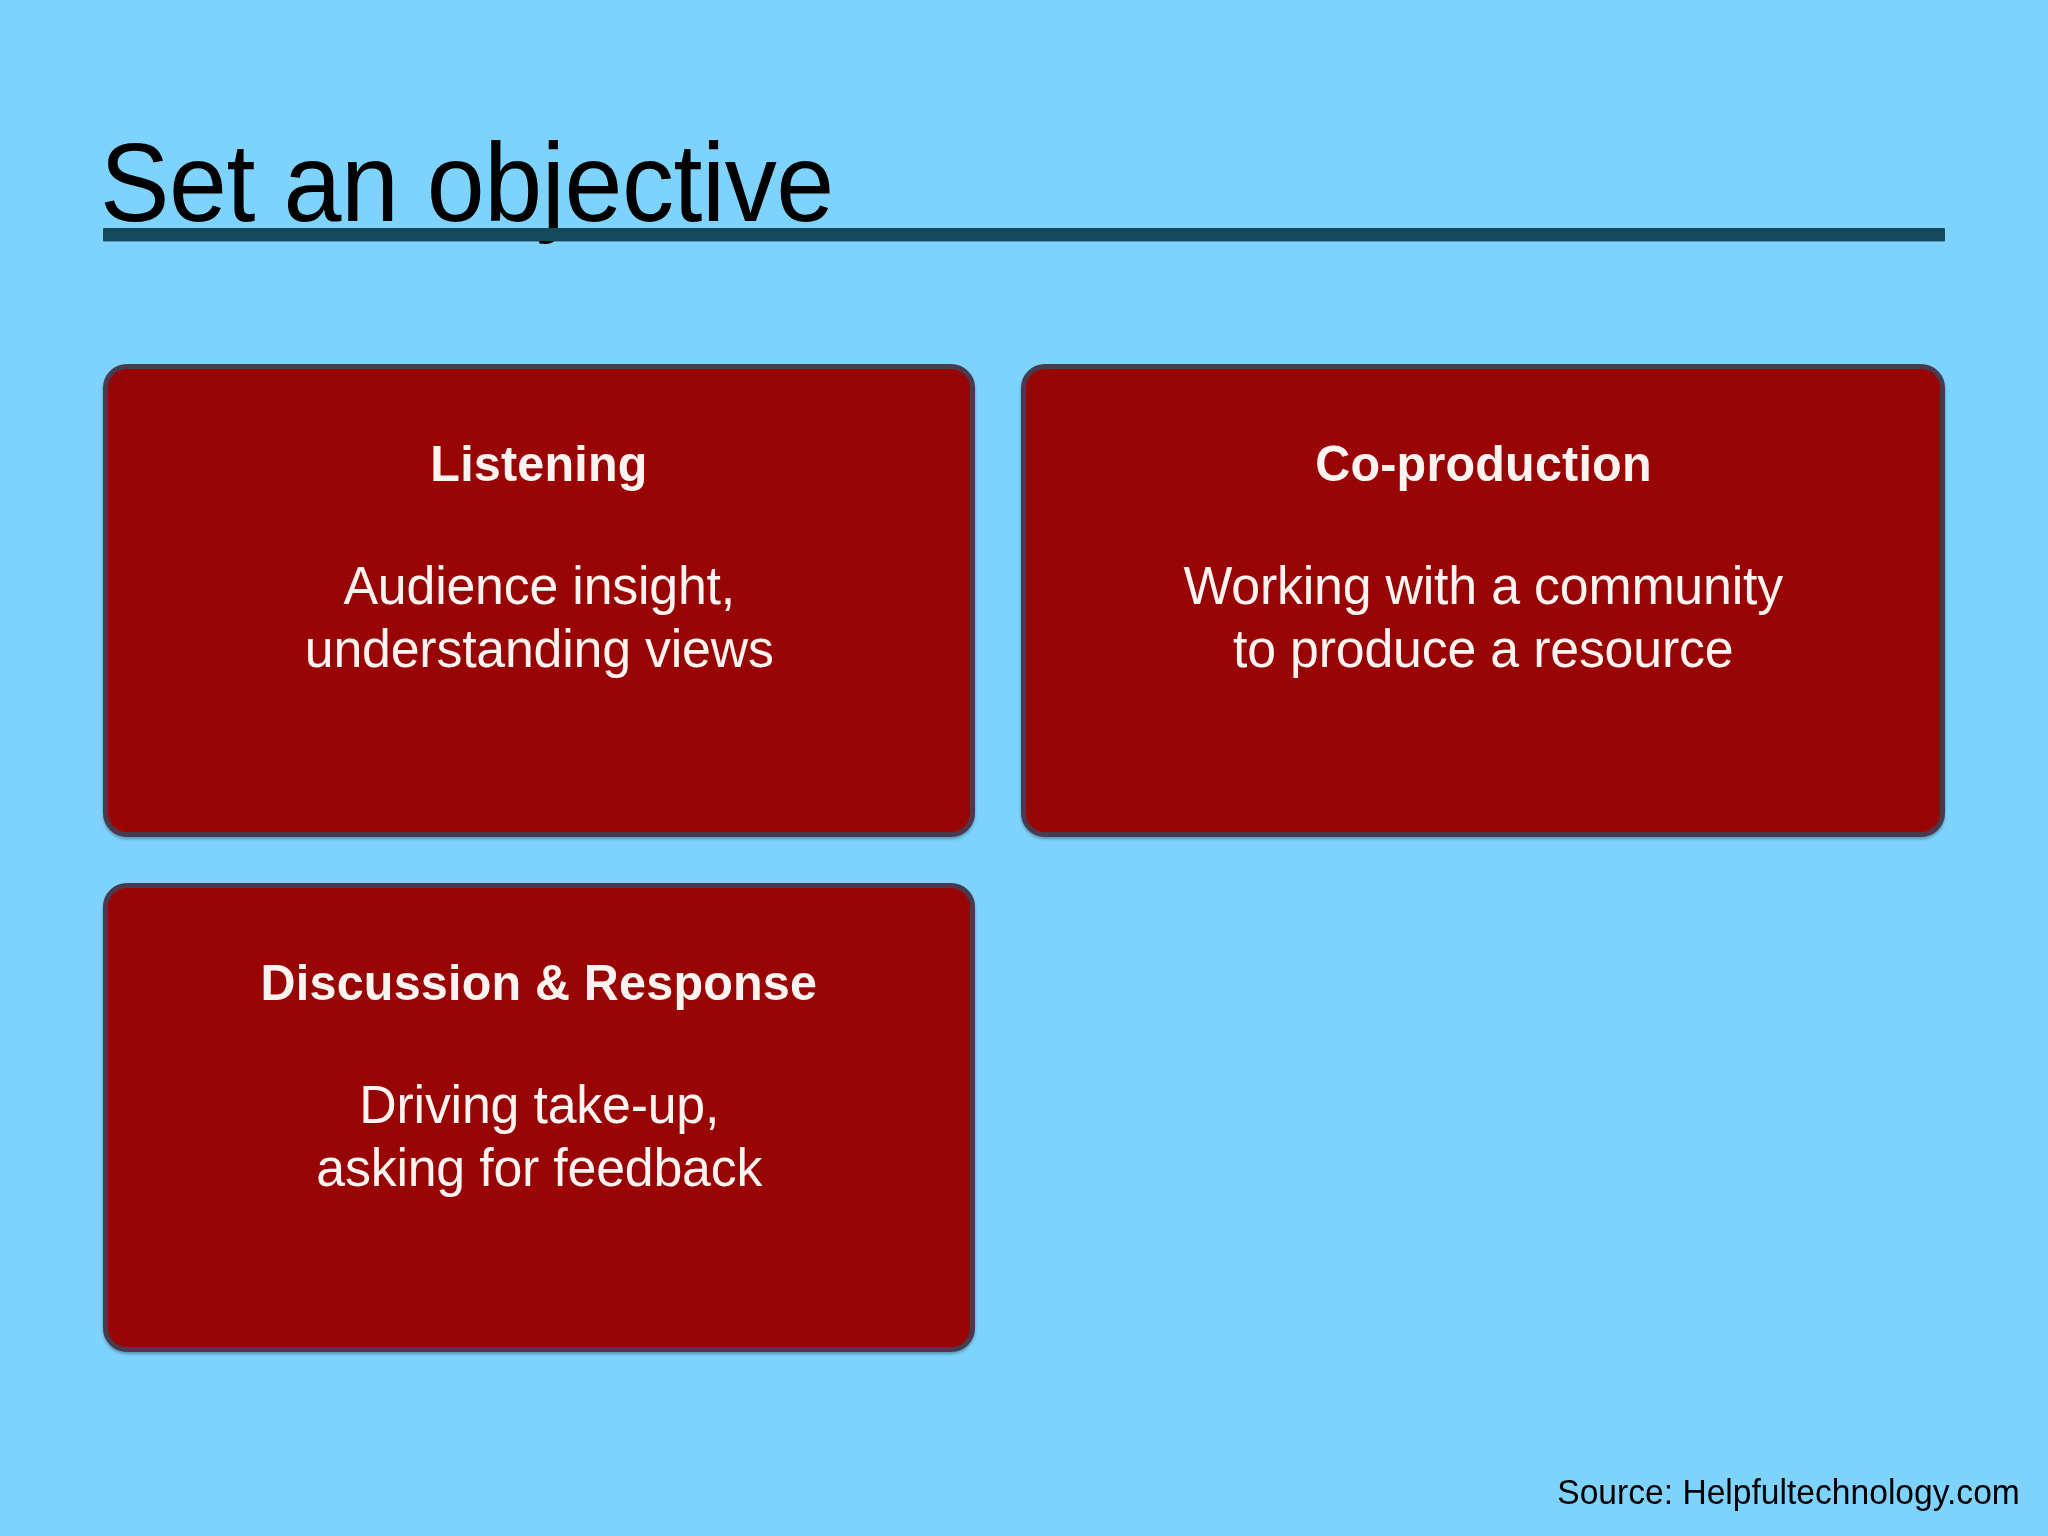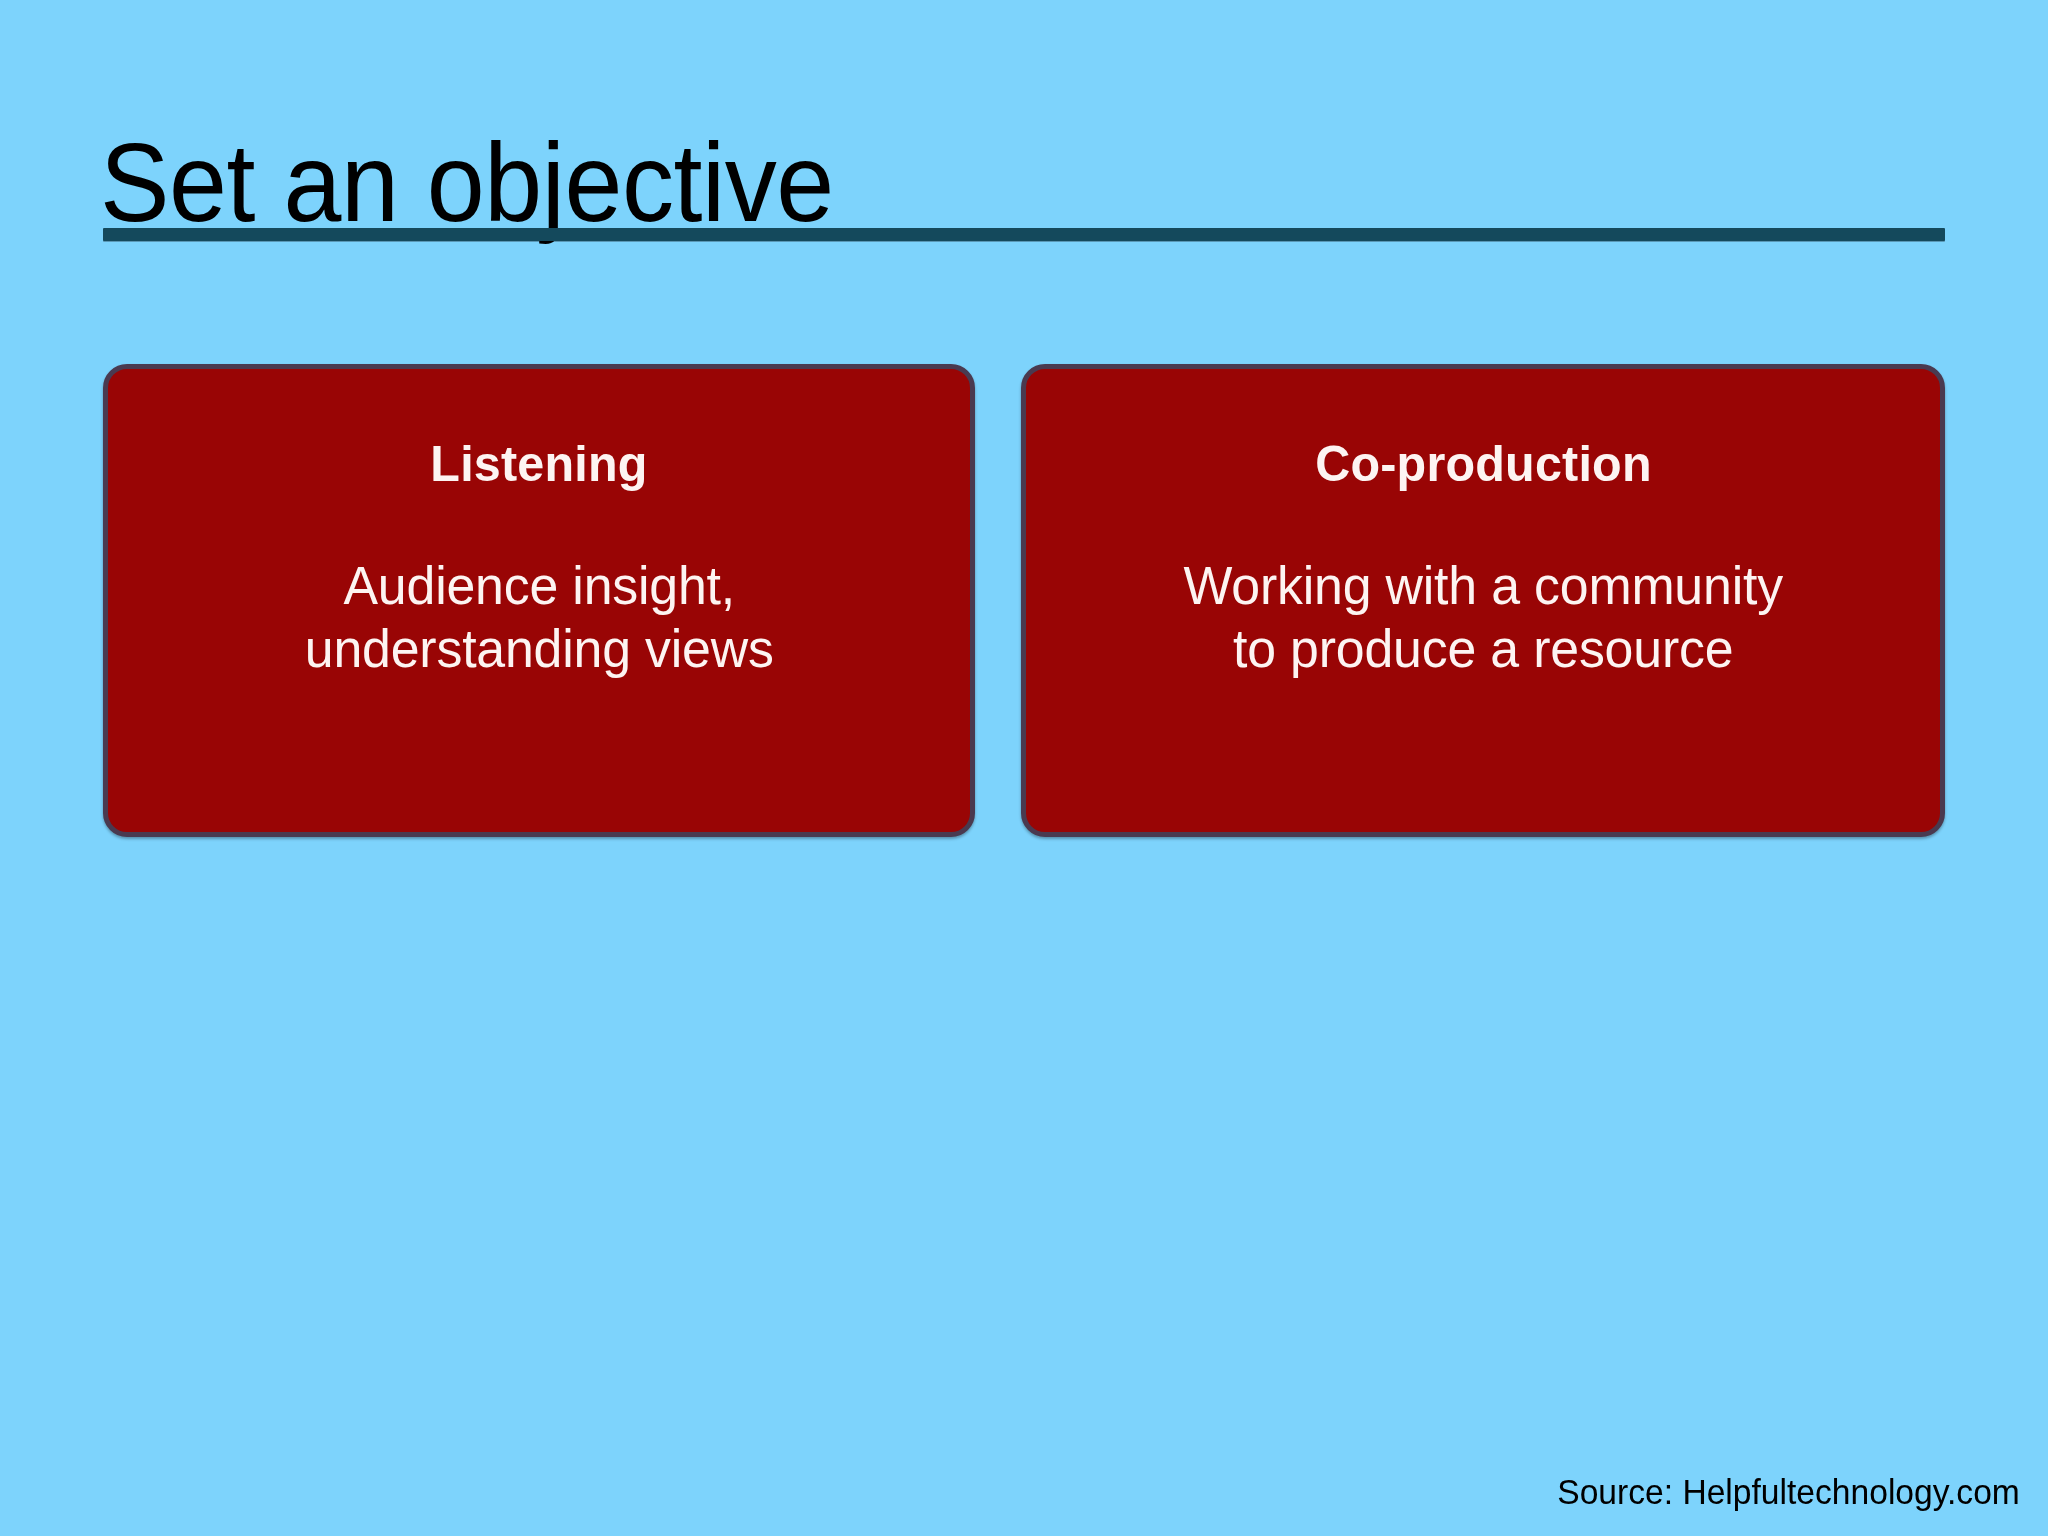--- a/index.html
+++ b/index.html
@@ -154,18 +154,27 @@
     <div class="card">
       <div class="card-inner">
         <div class="card-heading">Co-production</div>
         <div class="card-body">
           <span class="line">Working with a community</span>
           <span class="line">to produce a resource</span>
         </div>
       </div>
     </div>
 
+    <div class="card">
+      <div class="card-inner">
+        <div class="card-heading">Discussion &amp; Response</div>
+        <div class="card-body">
+          <span class="line">Driving take-up,</span>
+          <span class="line">asking for feedback</span>
+        </div>
+      </div>
+    </div>
 
   </div>
 
   <div class="source-note">Source: Helpfultechnology.com</div>
 
 </div>
 
 </body></html>

